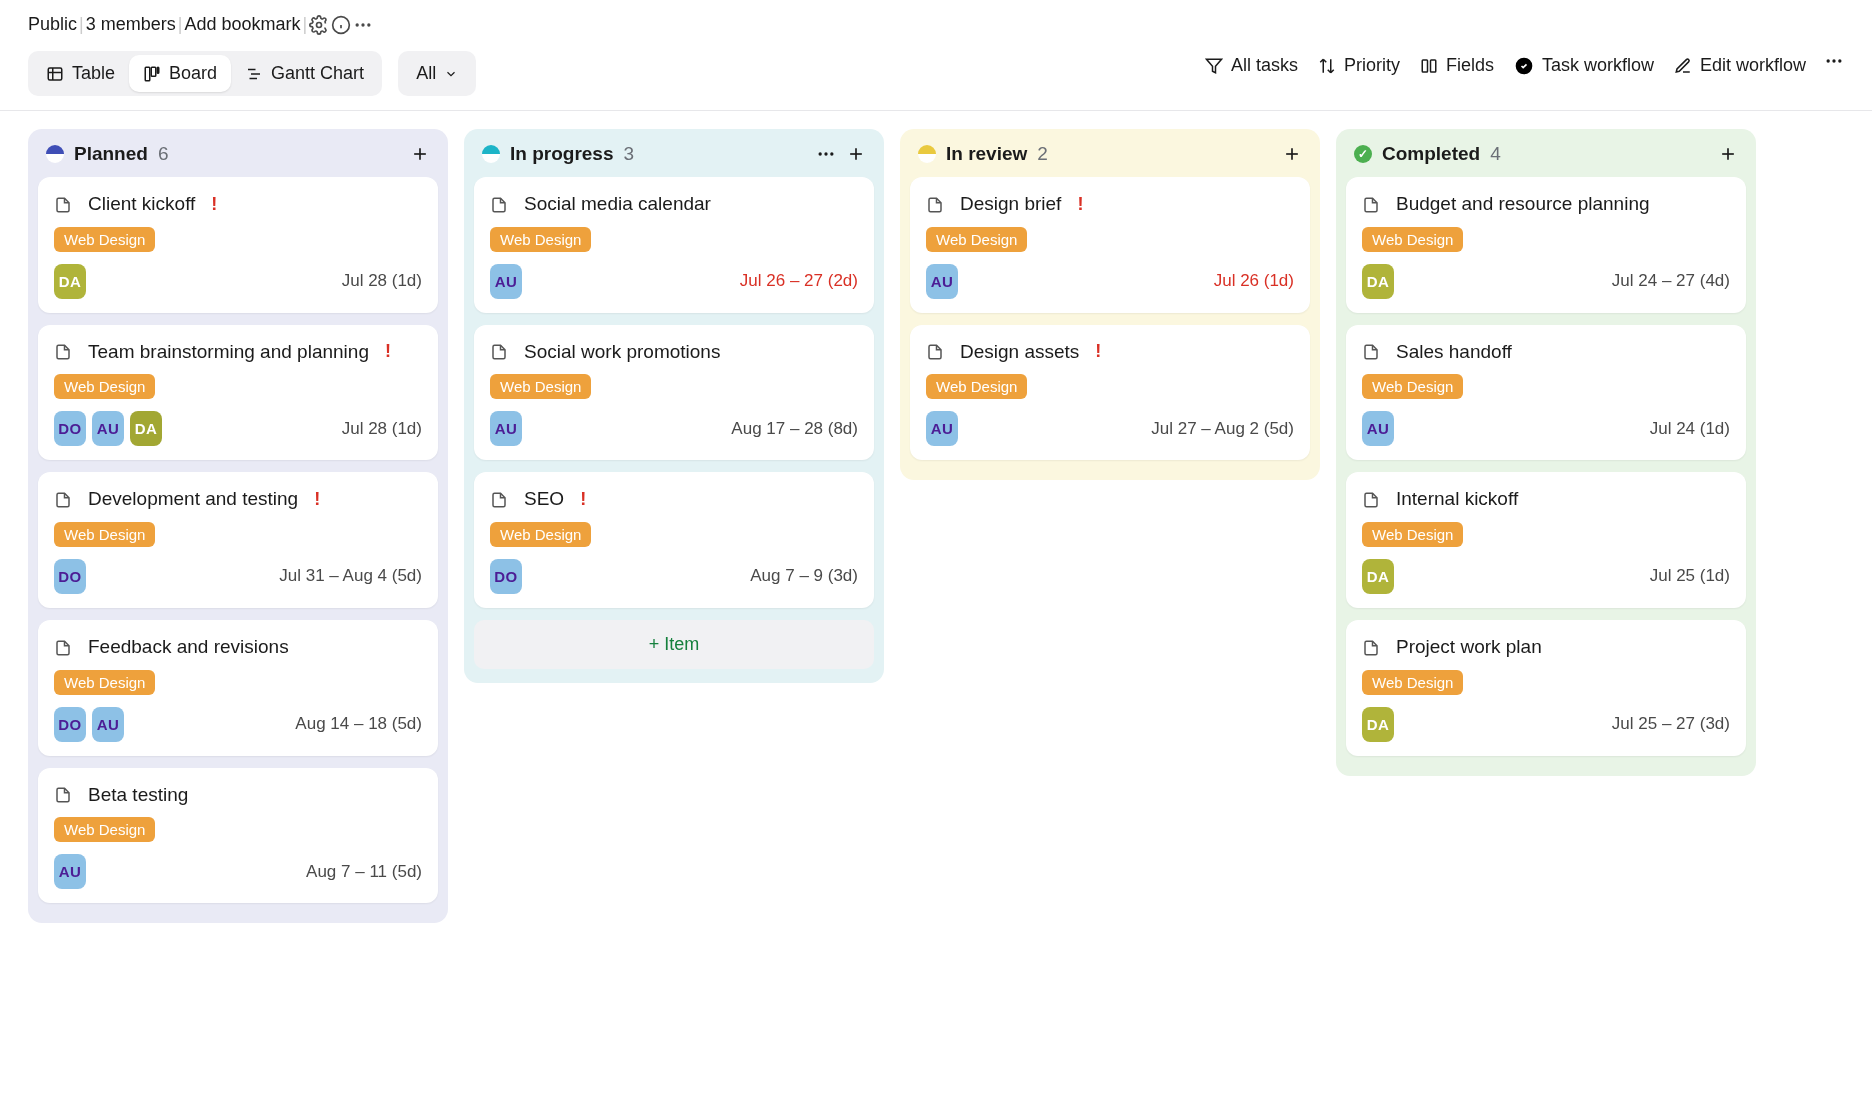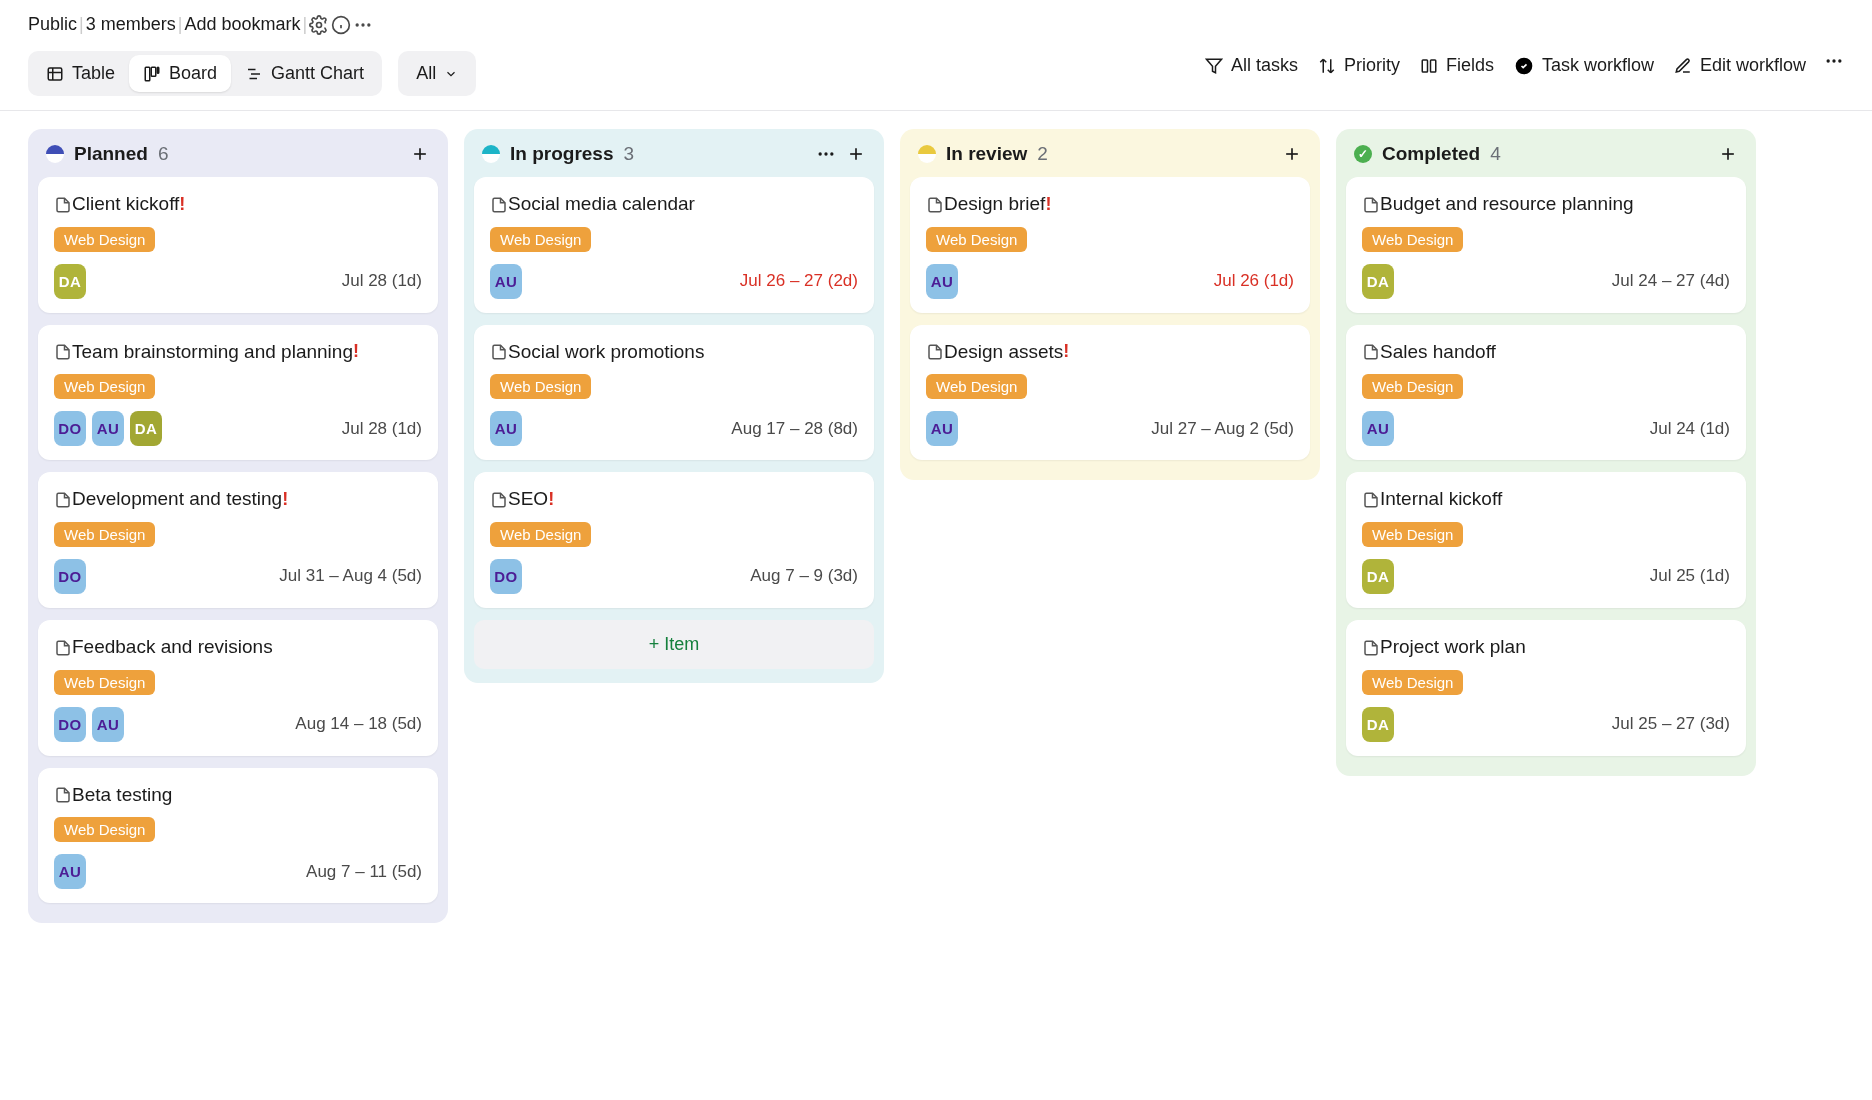--- a/index.html
+++ b/index.html
@@ -44,21 +44,21 @@
   .col-head { display:flex; align-items:center; gap:10px; padding:14px 14px 12px; font-weight:600; font-size:19px; }
   .col-head .count { color:var(--muted); font-weight:500; }
   .col-head .grow { flex:1; }
   .col-head .icon-btn { cursor:pointer; display:flex; }
   .status-dot { width:18px; height:18px; border-radius:50%; position:relative; display:inline-block; }
   .status-dot.planned { background:linear-gradient(180deg,#3f4eb6 50%,#fff 50%); }
   .status-dot.progress { background:linear-gradient(180deg,#1db4c7 50%,#fff 50%); }
   .status-dot.review  { background:linear-gradient(180deg,#e9c93e 50%,#fff 50%); }
   .status-check { width:18px; height:18px; border-radius:50%; background:#4caf50; display:inline-flex; align-items:center; justify-content:center; color:#fff; font-size:12px; line-height:1; }
   .card { background:var(--card-bg); border-radius:12px; box-shadow:var(--card-shadow); margin:0 6px 12px; padding:14px 16px 14px; }
-  .card-title-row { display:flex; align-items:center; gap:0; font-size:19px; margin-bottom:10px; }
+  .card-title-row { display:flex; align-items:center; gap:16px; font-size:19px; margin-bottom:10px; }
   .card-title-row .txt { line-height:1.35; }
   .note-icon { color:#555; flex-shrink:0; margin-top:2px; }
   .flag { color:var(--overdue); font-size:18px; line-height:1; font-weight:700; }
   .chip-row { display:flex; gap:6px; margin-bottom:12px; }
   .chip { background:var(--chip-orange); color:var(--chip-text); font-size:15px; padding:4px 10px; border-radius:6px; font-weight:500; }
   .meta-row { display:flex; align-items:center; gap:6px; }
   .meta-row .grow { flex:1; }
   .avatar { width:32px; height:35px; border-radius:8px; display:inline-flex; align-items:center; justify-content:center; font-size:15px; font-weight:600; color:#fff; letter-spacing:.5px; }
   .av-olive { background:var(--avatar-olive); }
   .av-blue { background:var(--avatar-blue); color:#4c1d95; }

